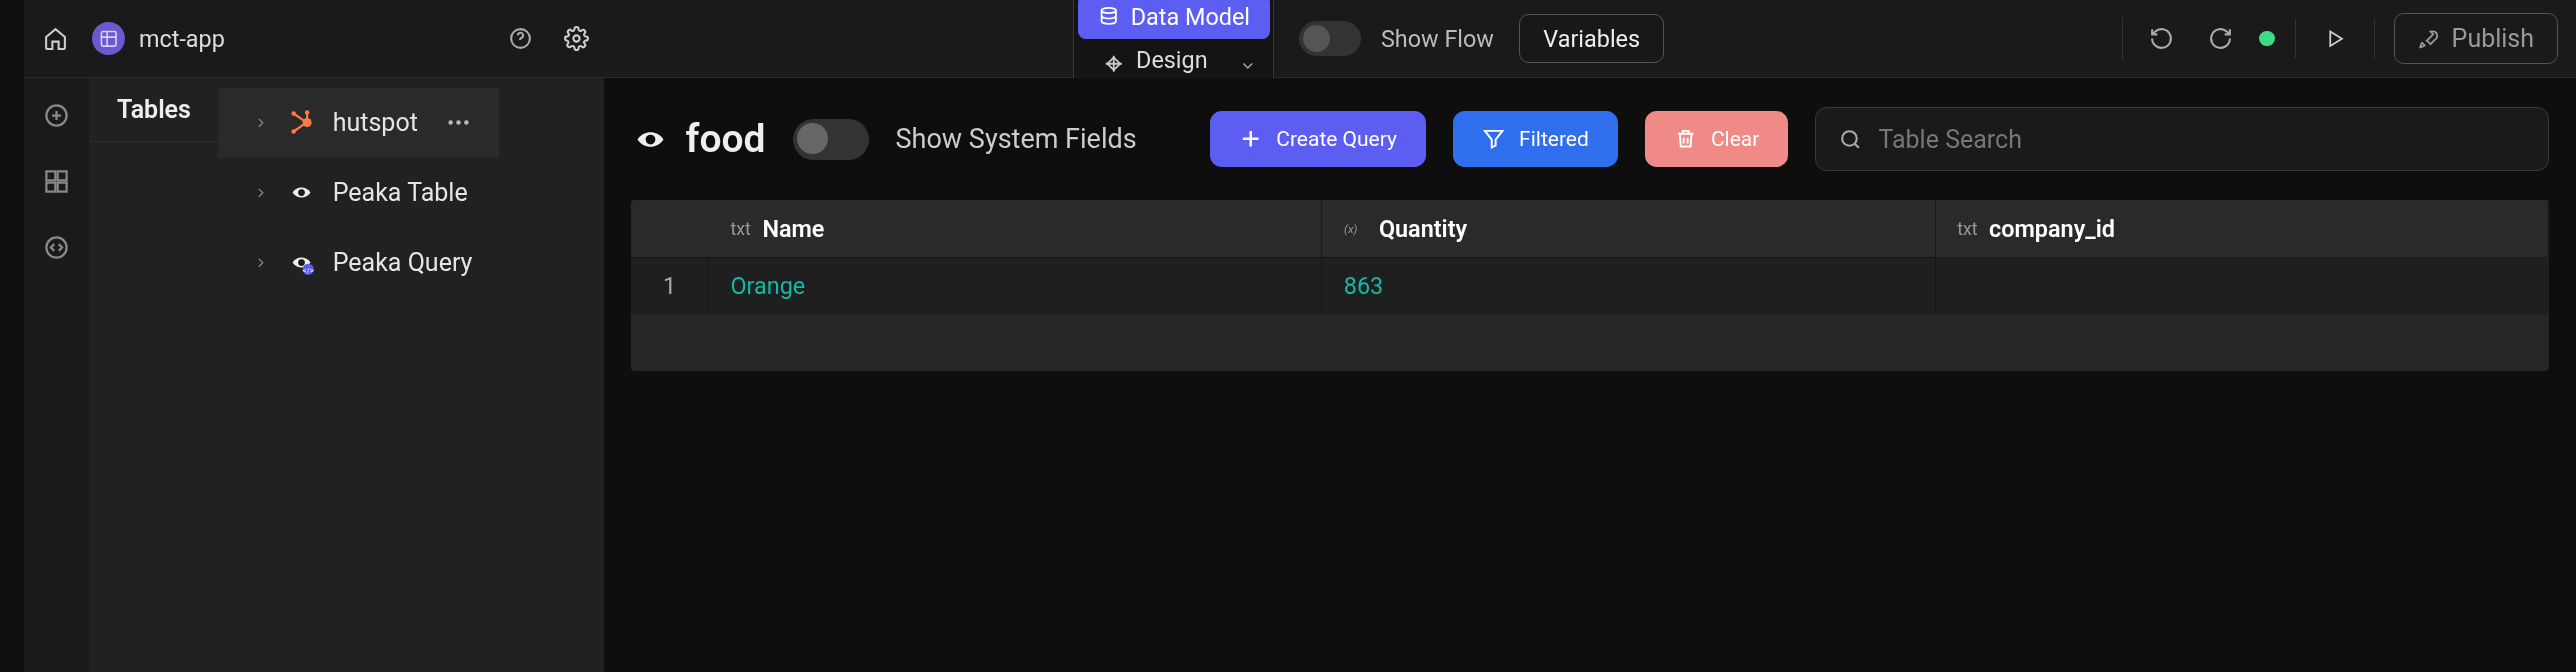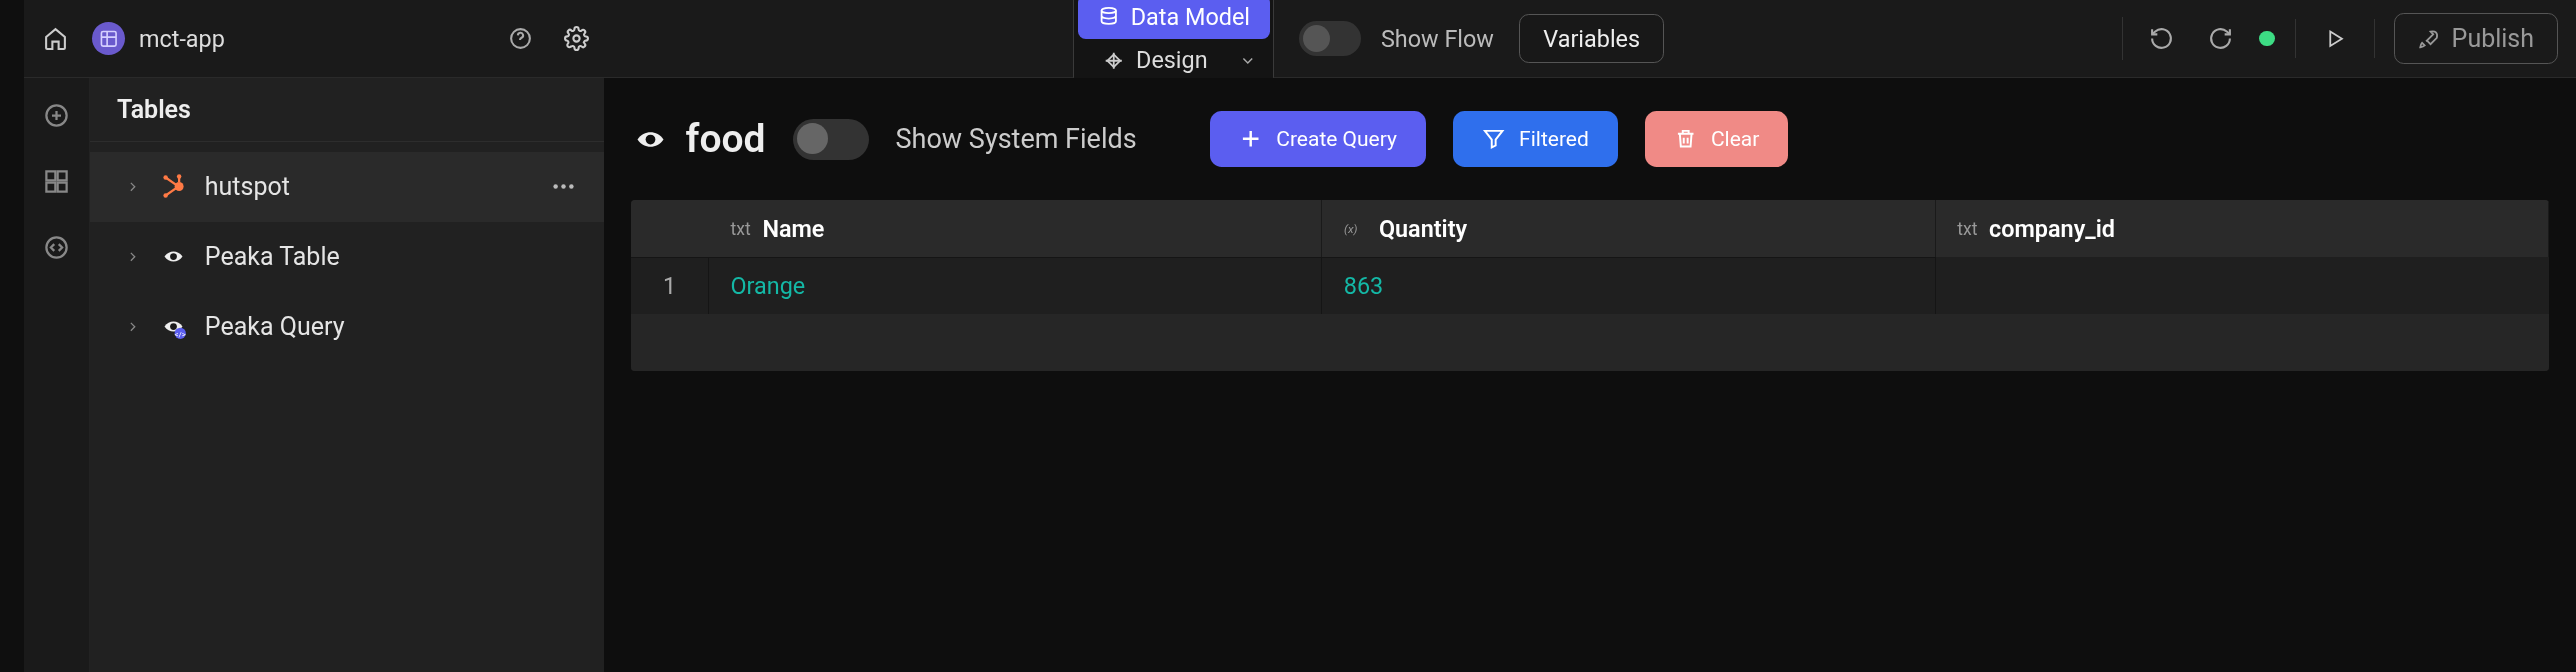--- a/index.html
+++ b/index.html
@@ -12,37 +12,37 @@
   .icon-btn { width: 39px; height: 39px; border-radius: 5.9px; display: flex; align-items: center; justify-content: center; color: #aaa; cursor: pointer; }
   .app-chip { display: flex; align-items: center; gap: 13.7px; }
   .app-icon { width: 33px; height: 33px; border-radius: 50%; background: #6a5acd; display: flex; align-items: center; justify-content: center; }
   .app-name { color: #ddd; font-size: 23.4px; }
   .topbar-left-right { margin-left: auto; display: flex; align-items: center; gap: 17.6px; padding-right: 19.5px; }
 
   .topbar-center { flex: 1; display: flex; align-items: center; justify-content: center; gap: 25px; }
   .mode-group { display: flex; align-items: center; background: #141414; border: 1px solid #3a3a3a; border-radius: 9.8px; padding: 3.9px; flex-direction: column; }
   .mode-btn { padding: 7.8px 19.5px; border-radius: 7.8px; display: flex; align-items: center; gap: 11.7px; font-size: 23.4px; cursor: pointer; color: #ddd; }
   .mode-btn.active { background: #5b5ef0; color: #fff; }
-  .mode-btn.chev { padding-right: 7.8px; }
+  .mode-btn.chev { padding-right: 7.8px; align-items: flex-end; }
   .chev-icon { margin-left: 19.5px; }
   .show-flow-wrap { display: flex; align-items: center; gap: 19.5px; color: #bbb; }
   .variables-btn { border: 1px solid #555; background: #181818; color: #eee; padding: 9.8px 23.4px; border-radius: 9.8px; font-size: 23.4px; cursor: pointer; }
   .divider-v { width: 1px; height: 43px; background: #333; }
 
   .topbar-right { display: flex; align-items: center; gap: 19.5px; padding-right: 5.9px; }
   .status-dot { width: 15.6px; height: 15.6px; border-radius: 50%; background: #3ddc84; }
   .publish-btn { border: 1px solid #555; background: transparent; color: #999; padding: 9.8px 23.4px; border-radius: 9.8px; font-size: 25px; display: flex; align-items: center; gap: 11.7px; cursor: pointer; }
   .play-area { padding: 0 19.5px; border-left: 1px solid #333; border-right: 1px solid #333; height: 100%; display: flex; align-items: center; }
 
   
   .body { flex: 1; display: flex; min-height: 0; }
   .rail { width: 66px; background: #1a1a1a; display: flex; flex-direction: column; align-items: center; padding-top: 17.6px; gap: 27px; border-right: 1px solid #222; }
   .rail .icon-btn { color: #888; }
 
-  .sidebar { width: 514px; background: #212121; display: flex; flex-direction: column; font-size: 25px; }
+  .sidebar { width: 514px; background: #212121; display: flex; font-size: 25px; }
   .sidebar-header { height: 64px; display: flex; align-items: center; padding: 0 27px; font-weight: 600; color: #eee; border-bottom: 1px solid #2d2d2d; }
   .tree { padding: 9.8px 0; }
   .tree-row { height: 70px; display: flex; align-items: center; gap: 15.6px; padding: 0 27px 0 35px; cursor: pointer; position: relative; }
   .tree-row.hov { background: #2a2a2a; }
   .tree-row .chev { width: 17.6px; color: #888; }
   .tree-row .node-icon { width: 31px; height: 31px; display: flex; align-items: center; justify-content: center; }
   .tree-row .row-label { color: #e5e5e5; }
   .row-more { margin-left: auto; color: #bbb; }
 
   .main { flex: 1; background: #0e0e0e; padding: 27px; display: flex; flex-direction: column; gap: 0; }
@@ -293,20 +293,27 @@
           <span>Filtered</span>
         </button>
 
         <button class="btn btn-danger">
           <svg width="23.4" height="23.4" viewBox="0 0 24 24" fill="none" stroke="#fff" stroke-width="2">
               <path d="M4 7h16M9 7V4h6v3M6 7l1 13h10l1-13M10 11v6M14 11v6"></path>
             </svg>
           <span>Clear</span>
         </button>
 
+        <div class="search-wrap">
+          <svg width="25" height="25" viewBox="0 0 24 24" fill="none" stroke="#aaa" stroke-width="2">
+              <circle cx="11" cy="11" r="7"></circle>
+              <path d="m20 20-4-4"></path>
+            </svg>
+          <input placeholder="Table Search" style="">
+        </div>
       </div>
 
       <div class="grid">
         <div class="grid-head">
           <div class="cell idx"></div>
           <div class="cell">
             <span class="type-tag">txt</span>
             <span class="col-name">Name</span>
           </div>
           <div class="cell">

